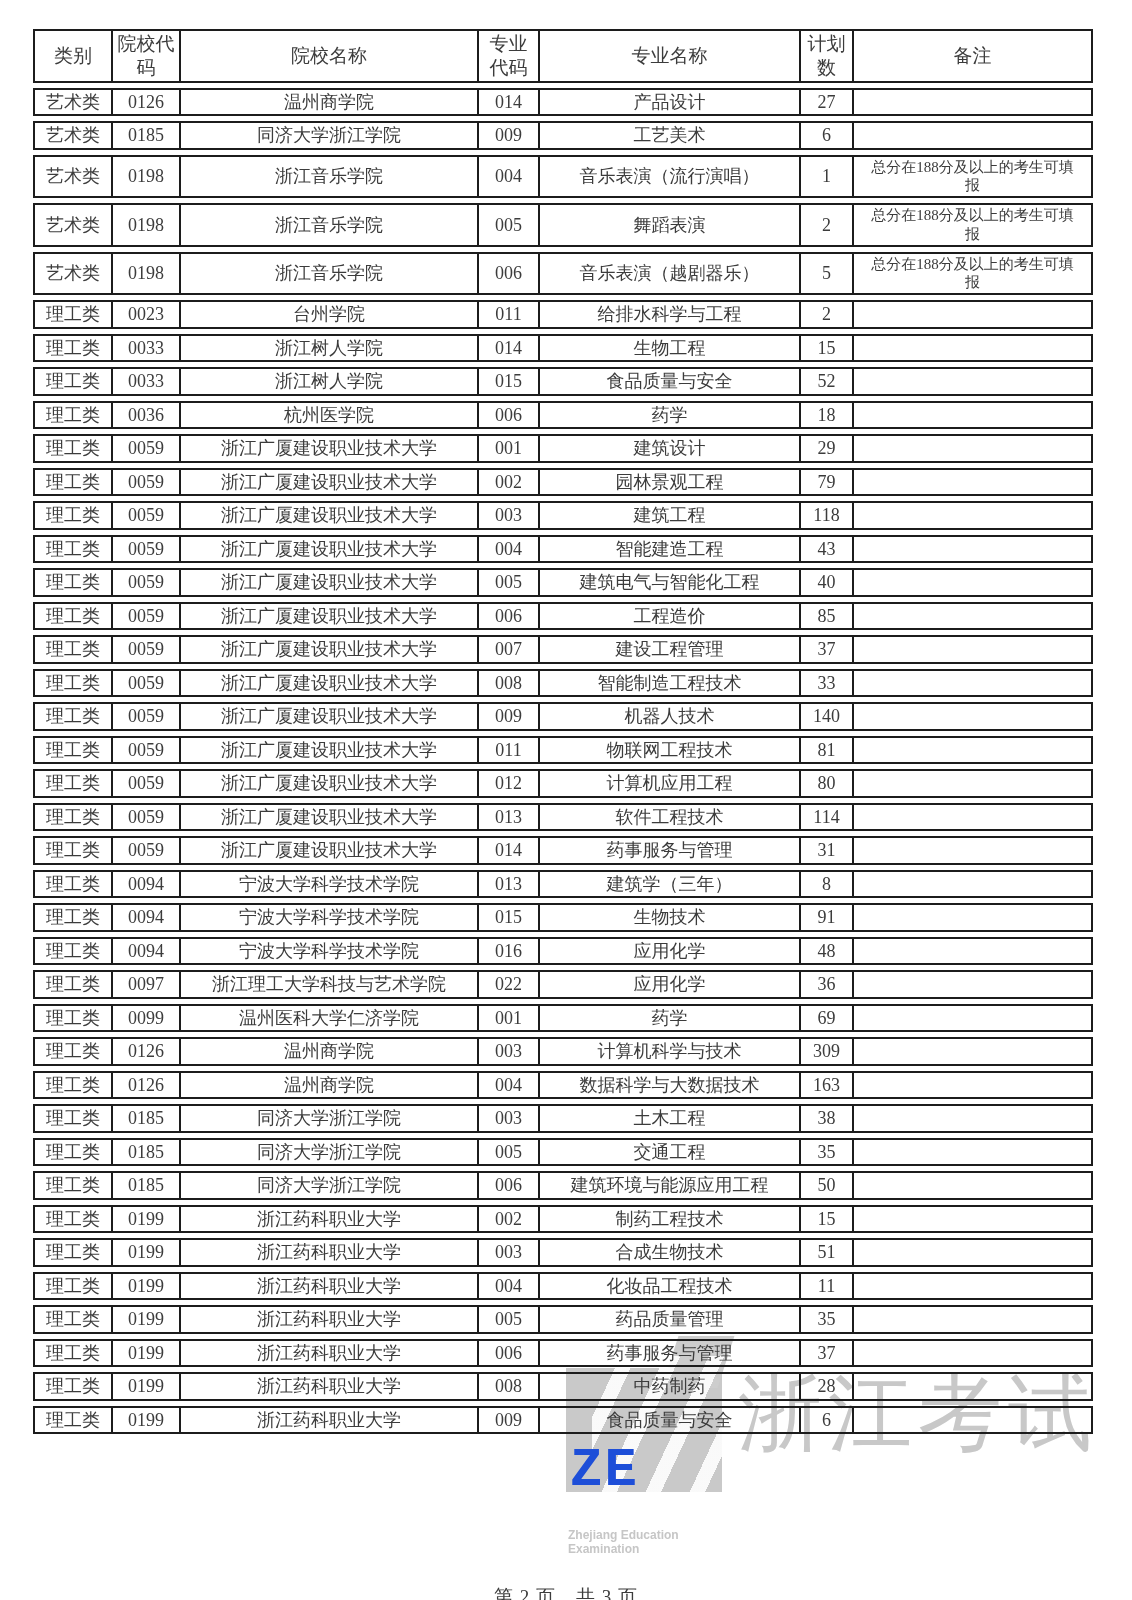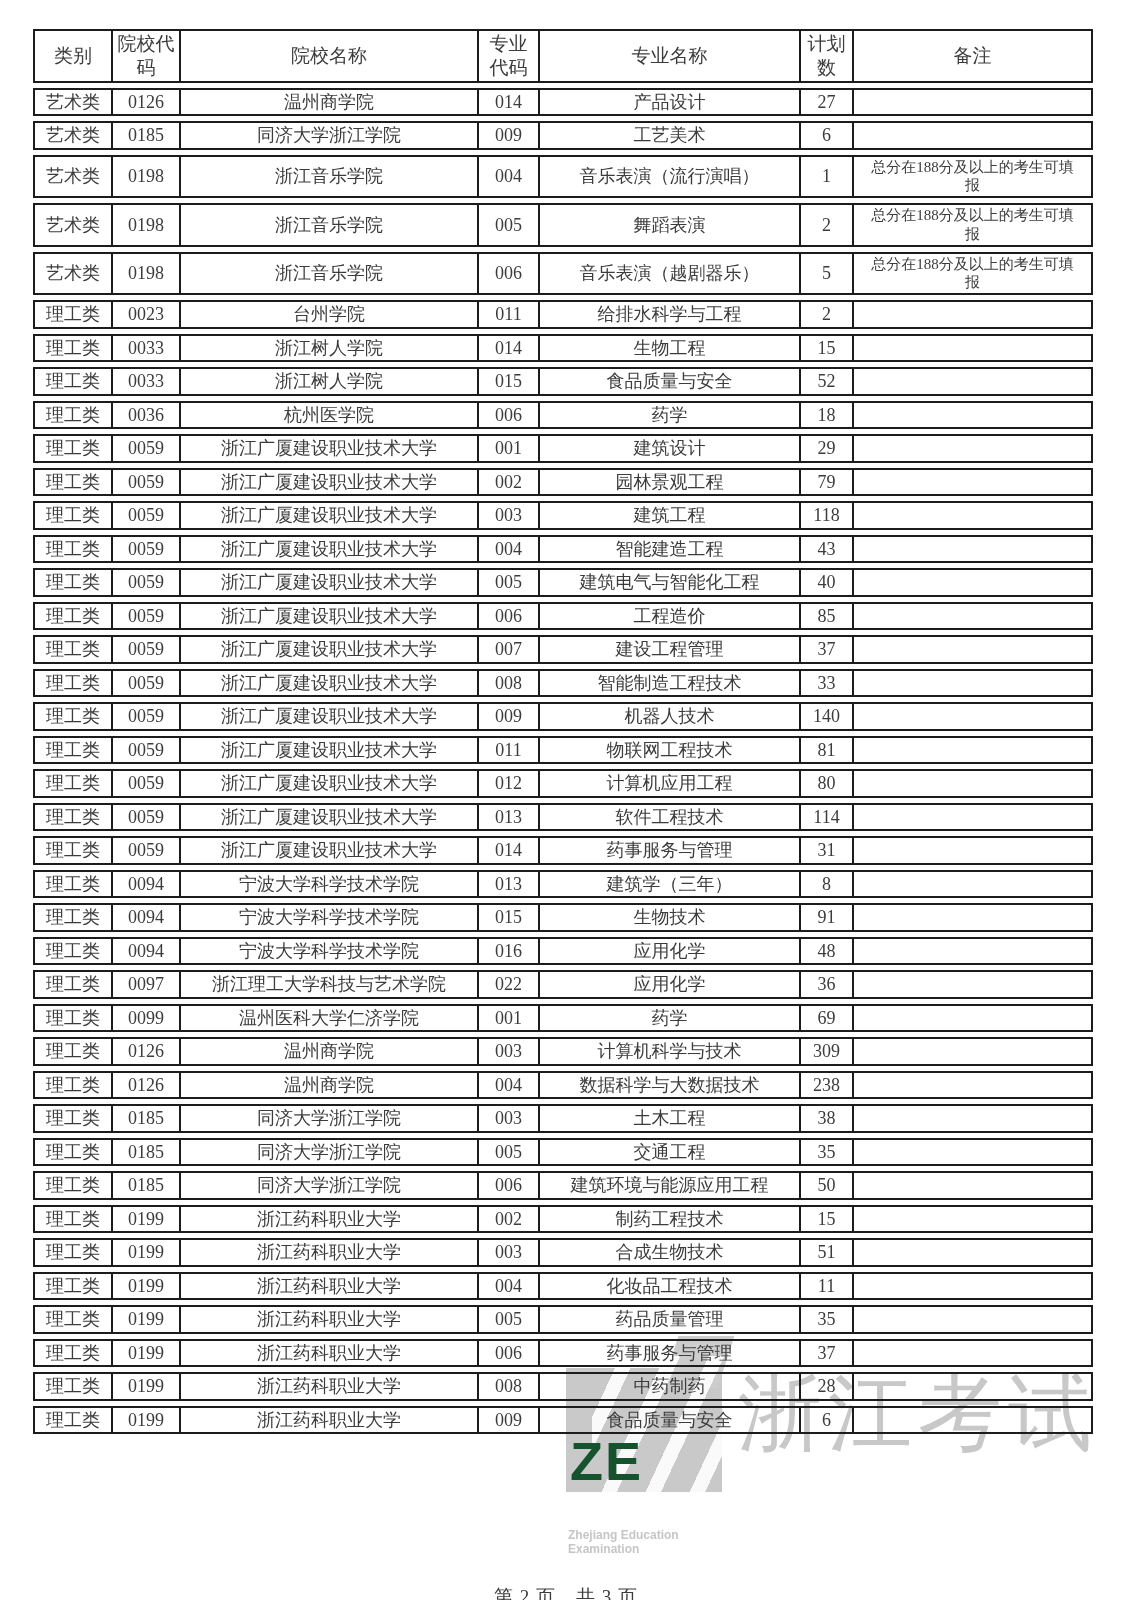--- a/index.html
+++ b/index.html
@@ -31,24 +31,24 @@
     transform: skewX(-18deg);
   }
   .wm-slash {
     position: absolute; left: 40px; top: 20px;
     width: 150px; height: 140px;
     background: repeating-linear-gradient(115deg,
       rgba(255,255,255,0) 0 26px,
       rgba(255,255,255,0.9) 26px 40px);
   }
   .wm-ze {
-    position: absolute; left: 18px; top: 98px;
-    font-family: Liberation Sans, sans-serif;
+    position: absolute; left: 18px; top: 108px;
+    font-family: Liberation Mono, monospace;
     font-weight: bold; font-size: 54px; line-height: 1;
-    color: #14532d; letter-spacing: 2px;
+    color: #1d4ed8; letter-spacing: 2px;
   }
   .wm-small {
     position: absolute; left: 16px; top: 152px;
     font-family: "Liberation Sans", "DejaVu Sans", sans-serif;
     font-size: 12px; line-height: 14px;
     color: #c6c6c6; font-weight: bold; white-space: nowrap; margin-top: 40px;
   }
   .wm-cn {
     position: absolute; left: 186px; top: 36px;
     font-size: 84px; line-height: 1;
@@ -394,21 +394,21 @@
     <td class="c-mname">计算机科学与技术</td>
     <td class="c-plan">309</td>
     <td class="c-remark"></td>
   </tr>
         <tr>
     <td class="c-cat">理工类</td>
     <td class="c-scode">0126</td>
     <td class="c-sname">温州商学院</td>
     <td class="c-mcode">004</td>
     <td class="c-mname">数据科学与大数据技术</td>
-    <td class="c-plan">238</td>
+    <td class="c-plan">163</td>
     <td class="c-remark"></td>
   </tr>
         <tr>
     <td class="c-cat">理工类</td>
     <td class="c-scode">0185</td>
     <td class="c-sname">同济大学浙江学院</td>
     <td class="c-mcode">003</td>
     <td class="c-mname">土木工程</td>
     <td class="c-plan">38</td>
     <td class="c-remark"></td>

